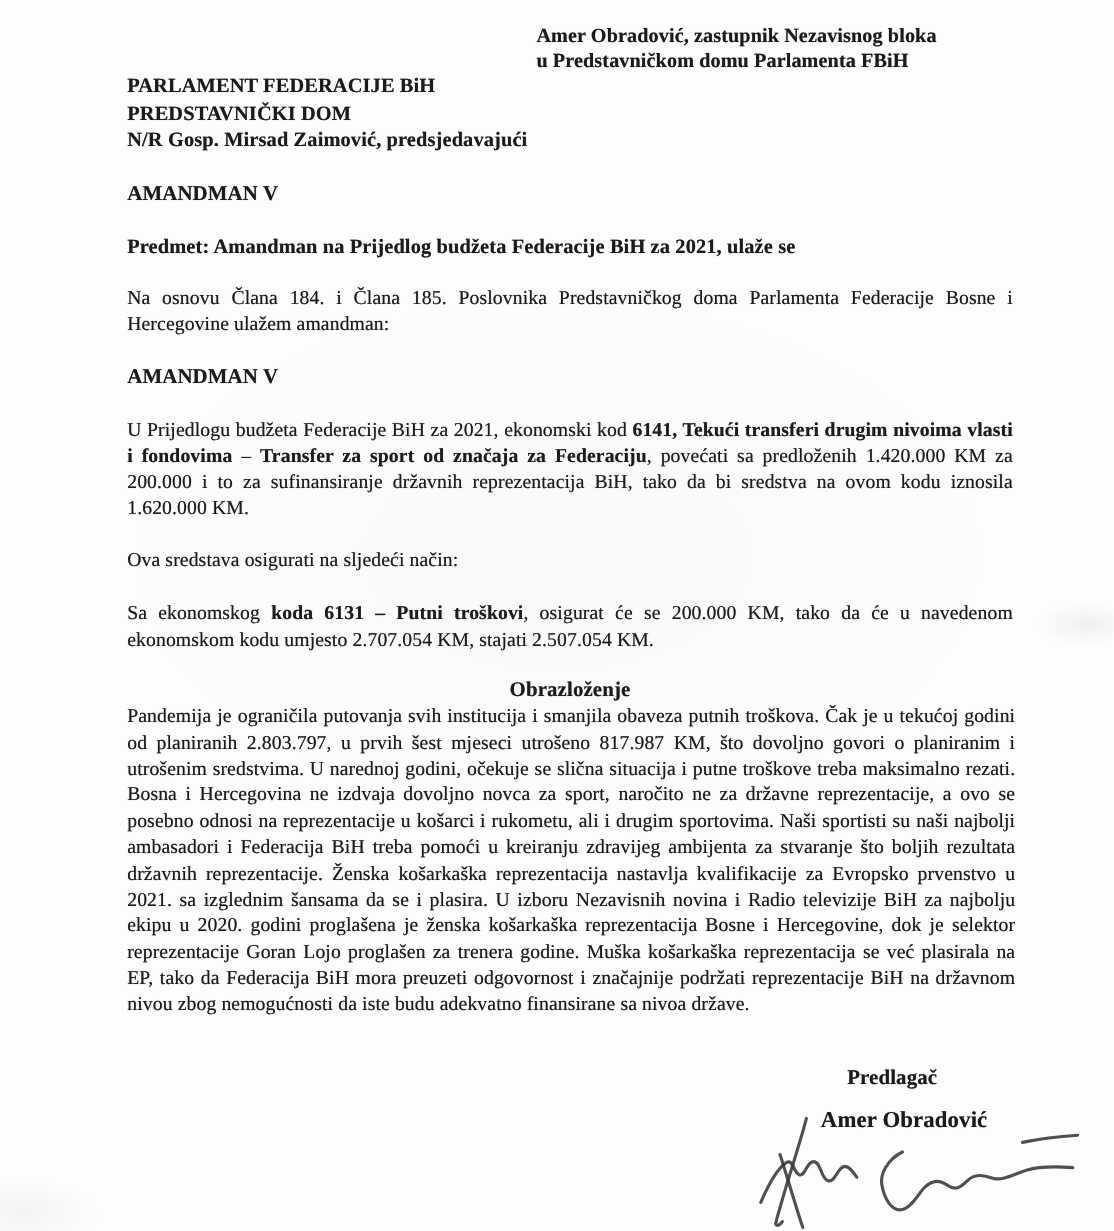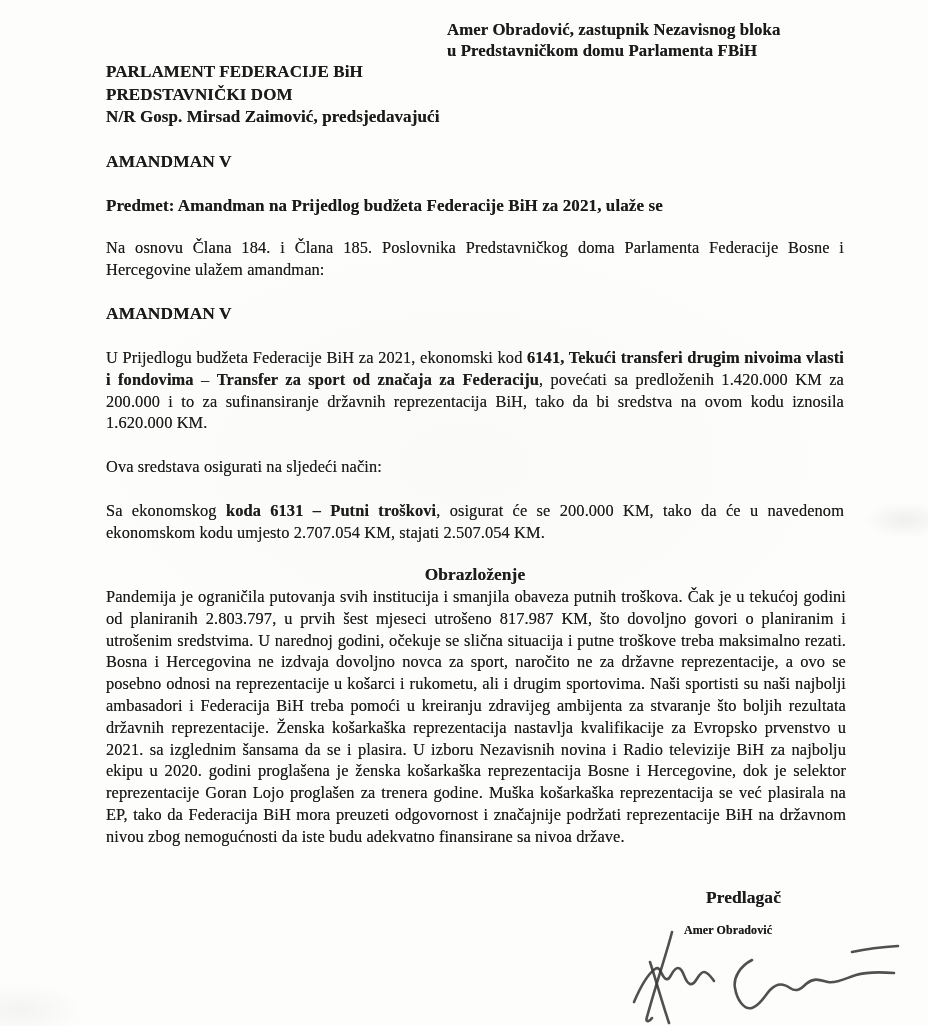--- a/index.html
+++ b/index.html
@@ -31,21 +31,21 @@
   .h-amand1{ left:106px; top:151px; font-size:17.4px; font-weight:bold; }
   .predmet{ left:106px; top:196px; font-size:17px; font-weight:bold; }
   .legal{ left:106px; top:237px; width:738px; }
   .h-amand2{ left:106px; top:303px; font-size:17.4px; font-weight:bold; }
   .amendp{ left:106px; top:347px; width:738px; }
   .intro{ left:106px; top:456px; }
   .fund{ left:106px; top:500px; width:738px; }
   .rat-h{ left:106px; top:564px; width:738px; text-align:center; font-size:17.4px; font-weight:bold; }
   .rationale{ left:106px; top:586px; width:740px; }
   .predlagac{ left:706px; top:887px; font-size:17.4px; font-weight:bold; }
-  .signer{ left:684px; top:923px; font-size:12px; font-weight:bold; z-index:2; }
+  .signer{ left:684px; top:923px; font-size:19px; font-weight:bold; z-index:2; }
   .sig{ left:628px; top:922px; z-index:1; }
   .sig path{ fill:none; stroke:#383838; stroke-width:2.6; stroke-linecap:round; opacity:.88; }
 </style>
 </head>
 <body>
 
 <div class="page ink">
 
   <div class="abs hdr-right">
     <div>Amer Obradović, zastupnik Nezavisnog bloka</div>

